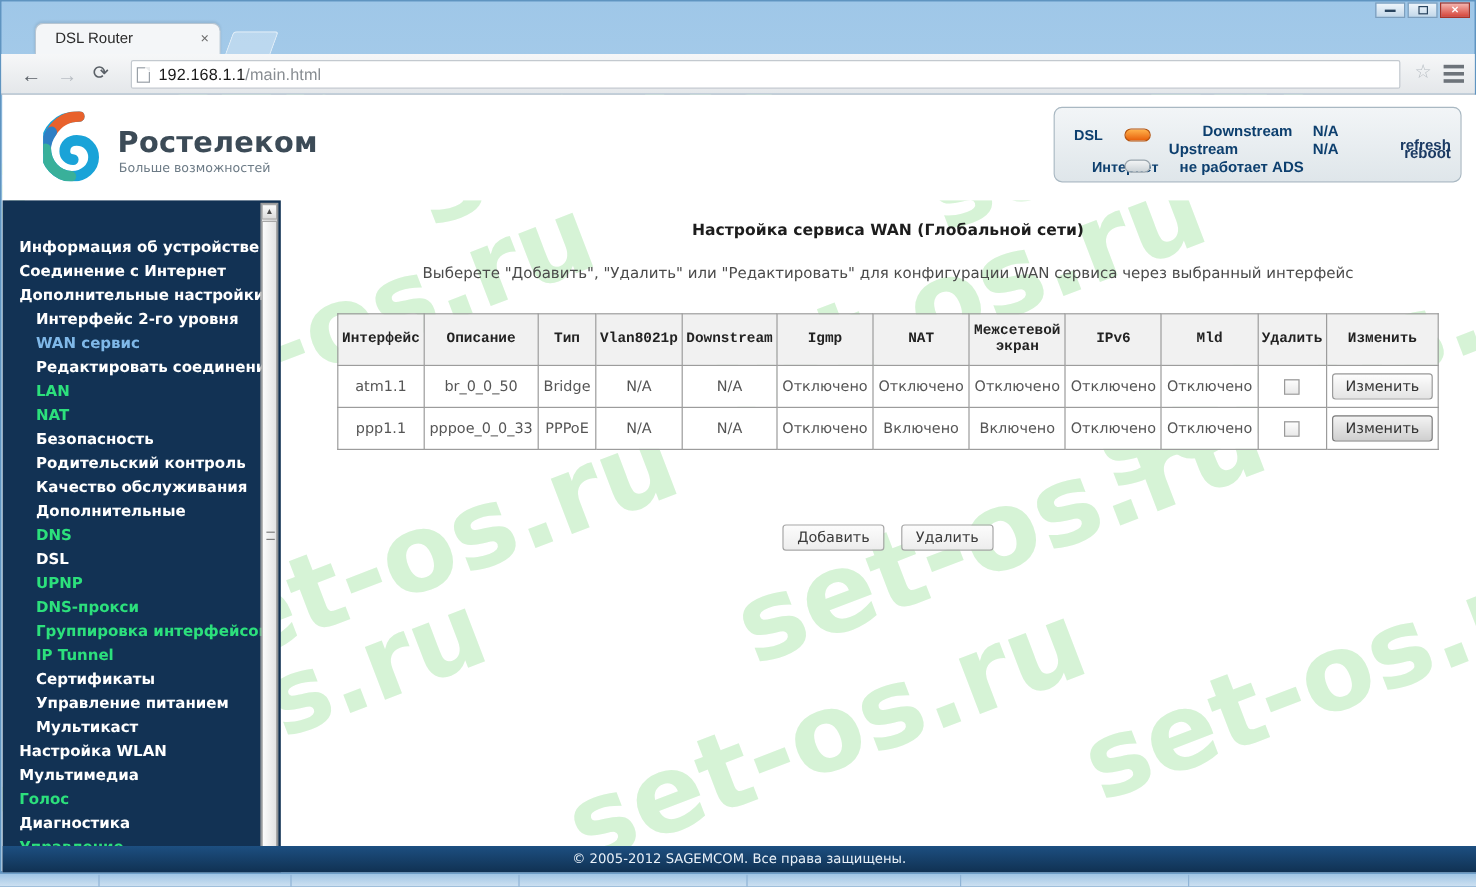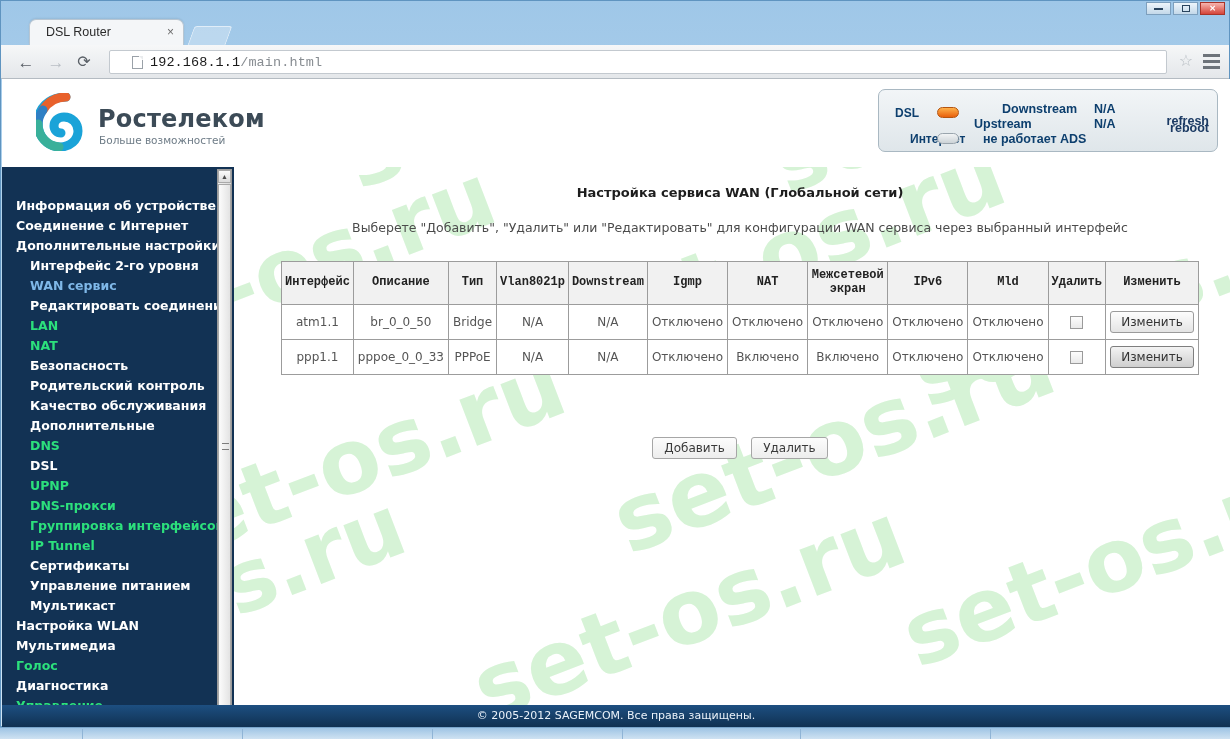--- a/index.html
+++ b/index.html
@@ -64,21 +64,21 @@
     position:absolute; top:6px; width:22px; height:22px;
     display:flex; align-items:center; justify-content:center;
     font-size:17px; color:#5a6067; line-height:1;
   }
   #nav-back { left:14px; }
   #nav-fwd  { left:44px; color:#b9bec4; }
   #nav-reload { left:72px; font-size:16px; }
   #urlbar {
     position:absolute; left:108px; top:5px; right:62px; height:24px;
     background:#fff; border:1px solid #c3c9cf; border-radius:2px;
-    display:flex; align-items:center; padding:0 22px;font-family:Liberation Mono, monospace;
+    display:flex; align-items:center; padding:0 4px;
   }
   #page-icon {
     width:11px; height:13px; background:#fff; border:1px solid #9aa1a8;
     position:relative; margin-right:7px; flex:none;
   }
   #page-icon:after{content:"";position:absolute;right:-1px;top:-1px;border-width:0 4px 4px 0;border-style:solid;border-color:#fff #e9ebed;}
   #url-text { font-size:13.5px; color:#1a1a1a; letter-spacing:.1px;}
   #url-text .dim { color:#888d92; }
   #star-icon { position:absolute; right:36px; top:8px; font-size:16px; color:#b7bdc3; line-height:1;}
   #menu-icon { position:absolute; right:9px; top:9px; width:17px; height:15px;

